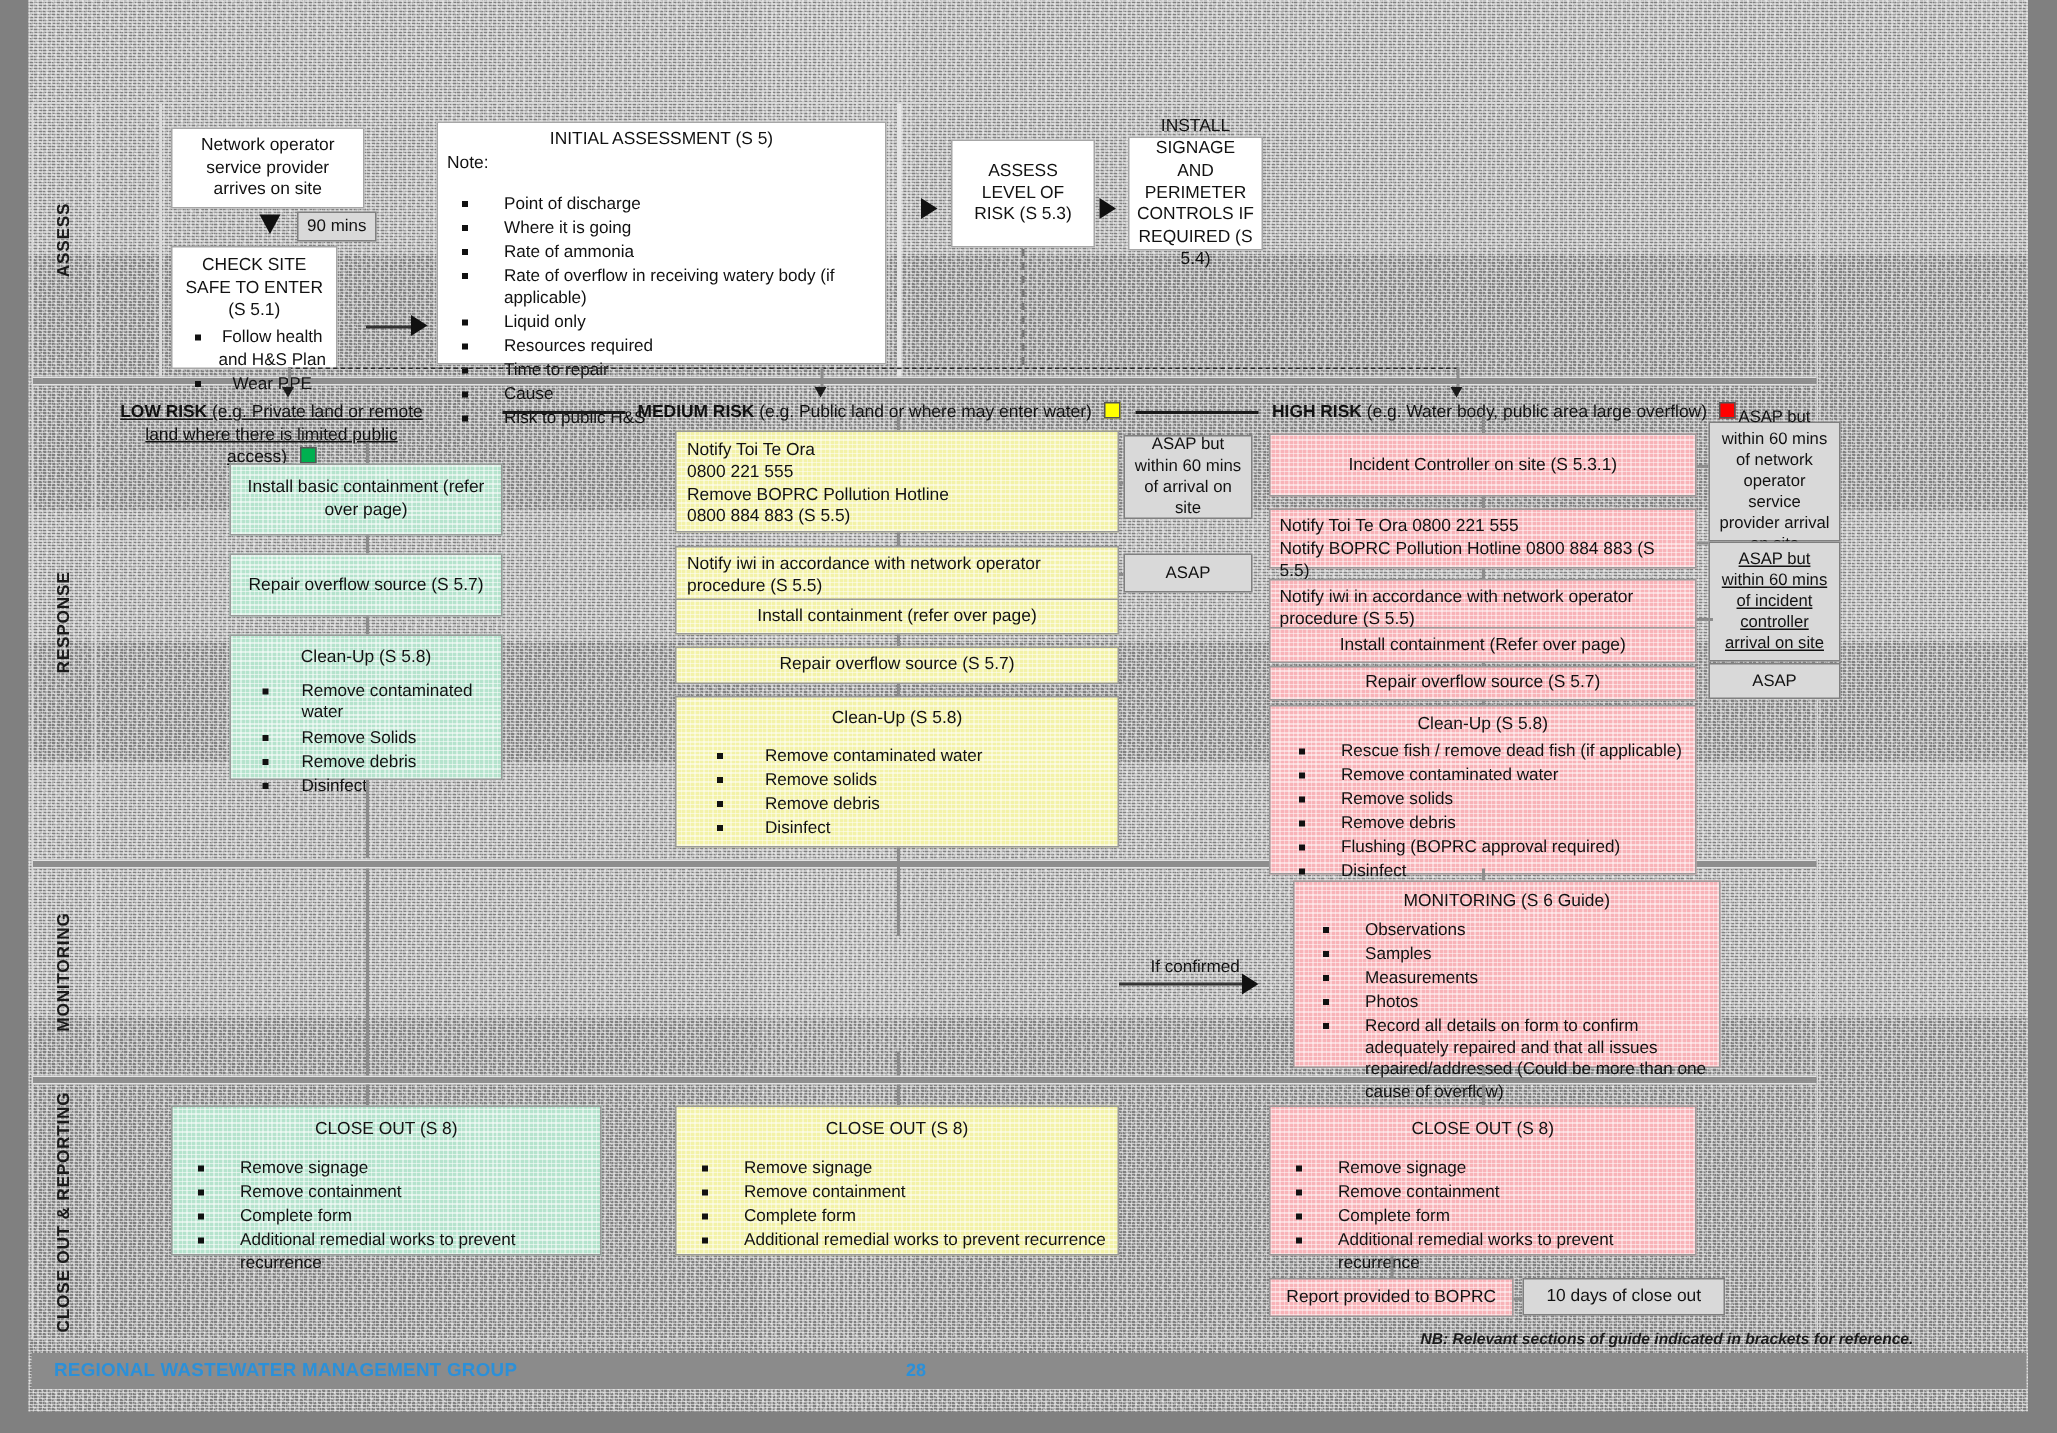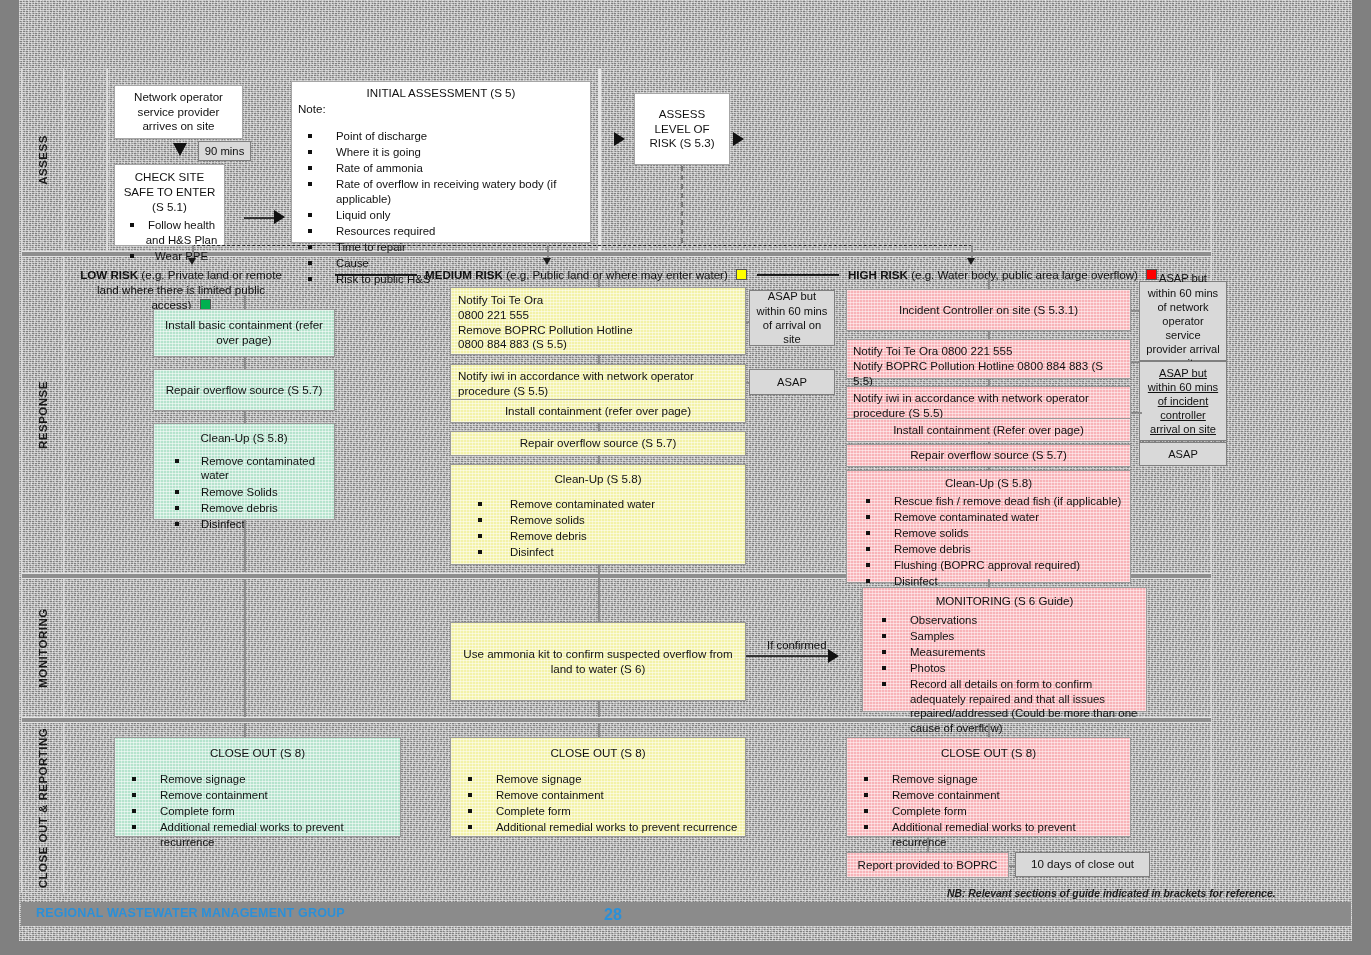--- a/index.html
+++ b/index.html
@@ -159,21 +159,21 @@
     position:absolute; left:21px; top:902px; width:1330px; height:24px;
     background:#8b8b8b;
   }
   #footer-title{
     position:absolute; left:36px; top:906px;
     font-size:12.5px; font-weight:bold; color:#2b90d9; letter-spacing:.2px;
     white-space:nowrap;
   }
   #footer-page{
     position:absolute; left:604px; top:906px;
-    font-size:16px; font-weight:bold; color:#2b90d9;
+    font-size:12px; font-weight:bold; color:#2b90d9;
   }
   #note-ref{
     position:absolute; left:947px; top:888px;
     font-size:10.4px; font-style:italic; font-weight:bold; color:#1c1c1c;
     white-space:nowrap;
   }
 </style>
 </head>
 <body>
 
@@ -240,31 +240,34 @@
   </div>
 
   <div class="arrow-r" style="left:592px; top:63px;"></div>
 
   <div class="box white center" style="left:612px; top:24px; width:96px; height:72px;">
     <span>ASSESS LEVEL OF RISK (S 5.3)</span>
   </div>
 
   <div class="arrow-r" style="left:711px; top:63px;"></div>
 
+  <div class="box white center" style="left:730px; top:22px; width:90px; height:76px;">
+    <span>INSTALL SIGNAGE AND PERIMETER CONTROLS IF REQUIRED (S 5.4)</span>
+  </div>
 
   <div class="vline" style="left:659px; top:97px; height:78px; background:repeating-linear-gradient(#777 0 5px, transparent 5px 9px); width:1.8px;"></div>
   <div class="dashline" style="left:170px; top:176px; width:780px;"></div>
   <div class="vline" style="left:170px; top:176px; height:14px;"></div>
   <div class="vline" style="left:525px; top:176px; height:14px;"></div>
   <div class="vline" style="left:949px; top:176px; height:14px;"></div>
   <div class="tick-d" style="left:166px; top:189px;"></div>
   <div class="tick-d" style="left:521px; top:189px;"></div>
   <div class="tick-d" style="left:945px; top:189px;"></div>
 
-  <div class="risk-hdr" style="left:57px; top:198px; width:204px; text-align:center;">
+  <div class="risk-hdr" style="left:57px; top:198px; width:204px; text-align:center;text-decoration:underline;">
     <b>LOW RISK</b>
     <span>(e.g. Private land or remote land where there is limited public access)</span>
     <span class="swatch" style="background:#00b050;"></span>
   </div>
   <div class="hdr-rule" style="left:313px; top:205px; width:82px;"></div>
 
   <div class="risk-hdr" style="left:403px; top:198px; width:330px;">
     <b>MEDIUM RISK</b>
     <span>(e.g. Public land or where may enter water)</span>
     <span class="swatch" style="background:#ffff00;"></span>
@@ -355,23 +358,20 @@
     <ul style="margin-top:10px; padding-left:22px;">
       <li style="padding-left:32px;"><span>Remove contaminated water</span></li>
       <li style="padding-left:32px;"><span>Remove solids</span></li>
       <li style="padding-left:32px;"><span>Remove debris</span></li>
       <li style="padding-left:32px;"><span>Disinfect</span></li>
     </ul>
   </div>
   <div class="vline" style="left:576px; top:496px; height:30px;"></div>
 
   <div class="vline" style="left:576px; top:510px; height:45px;"></div>
-  <div class="box yellow center" style="left:428px; top:553px; width:296px; height:79px;">
-    <span>Use ammonia kit to confirm suspected overflow from land to water (S 6)</span>
-  </div>
   <div class="conn-label" style="left:745px; top:570px;">
     <span>If confirmed</span>
   </div>
   <div class="hline dark" style="left:724px; top:586px; width:86px;"></div>
   <div class="arrow-r" style="left:806px; top:580px;"></div>
   <div class="vline" style="left:576px; top:632px; height:16px;"></div>
   <div class="vline" style="left:576px; top:654px; height:14px;"></div>
 
   <div class="box yellow" style="left:428px; top:668px; width:296px; height:100px; padding-top:8px;">
     <span class="hd">CLOSE OUT (S 8)</span>

